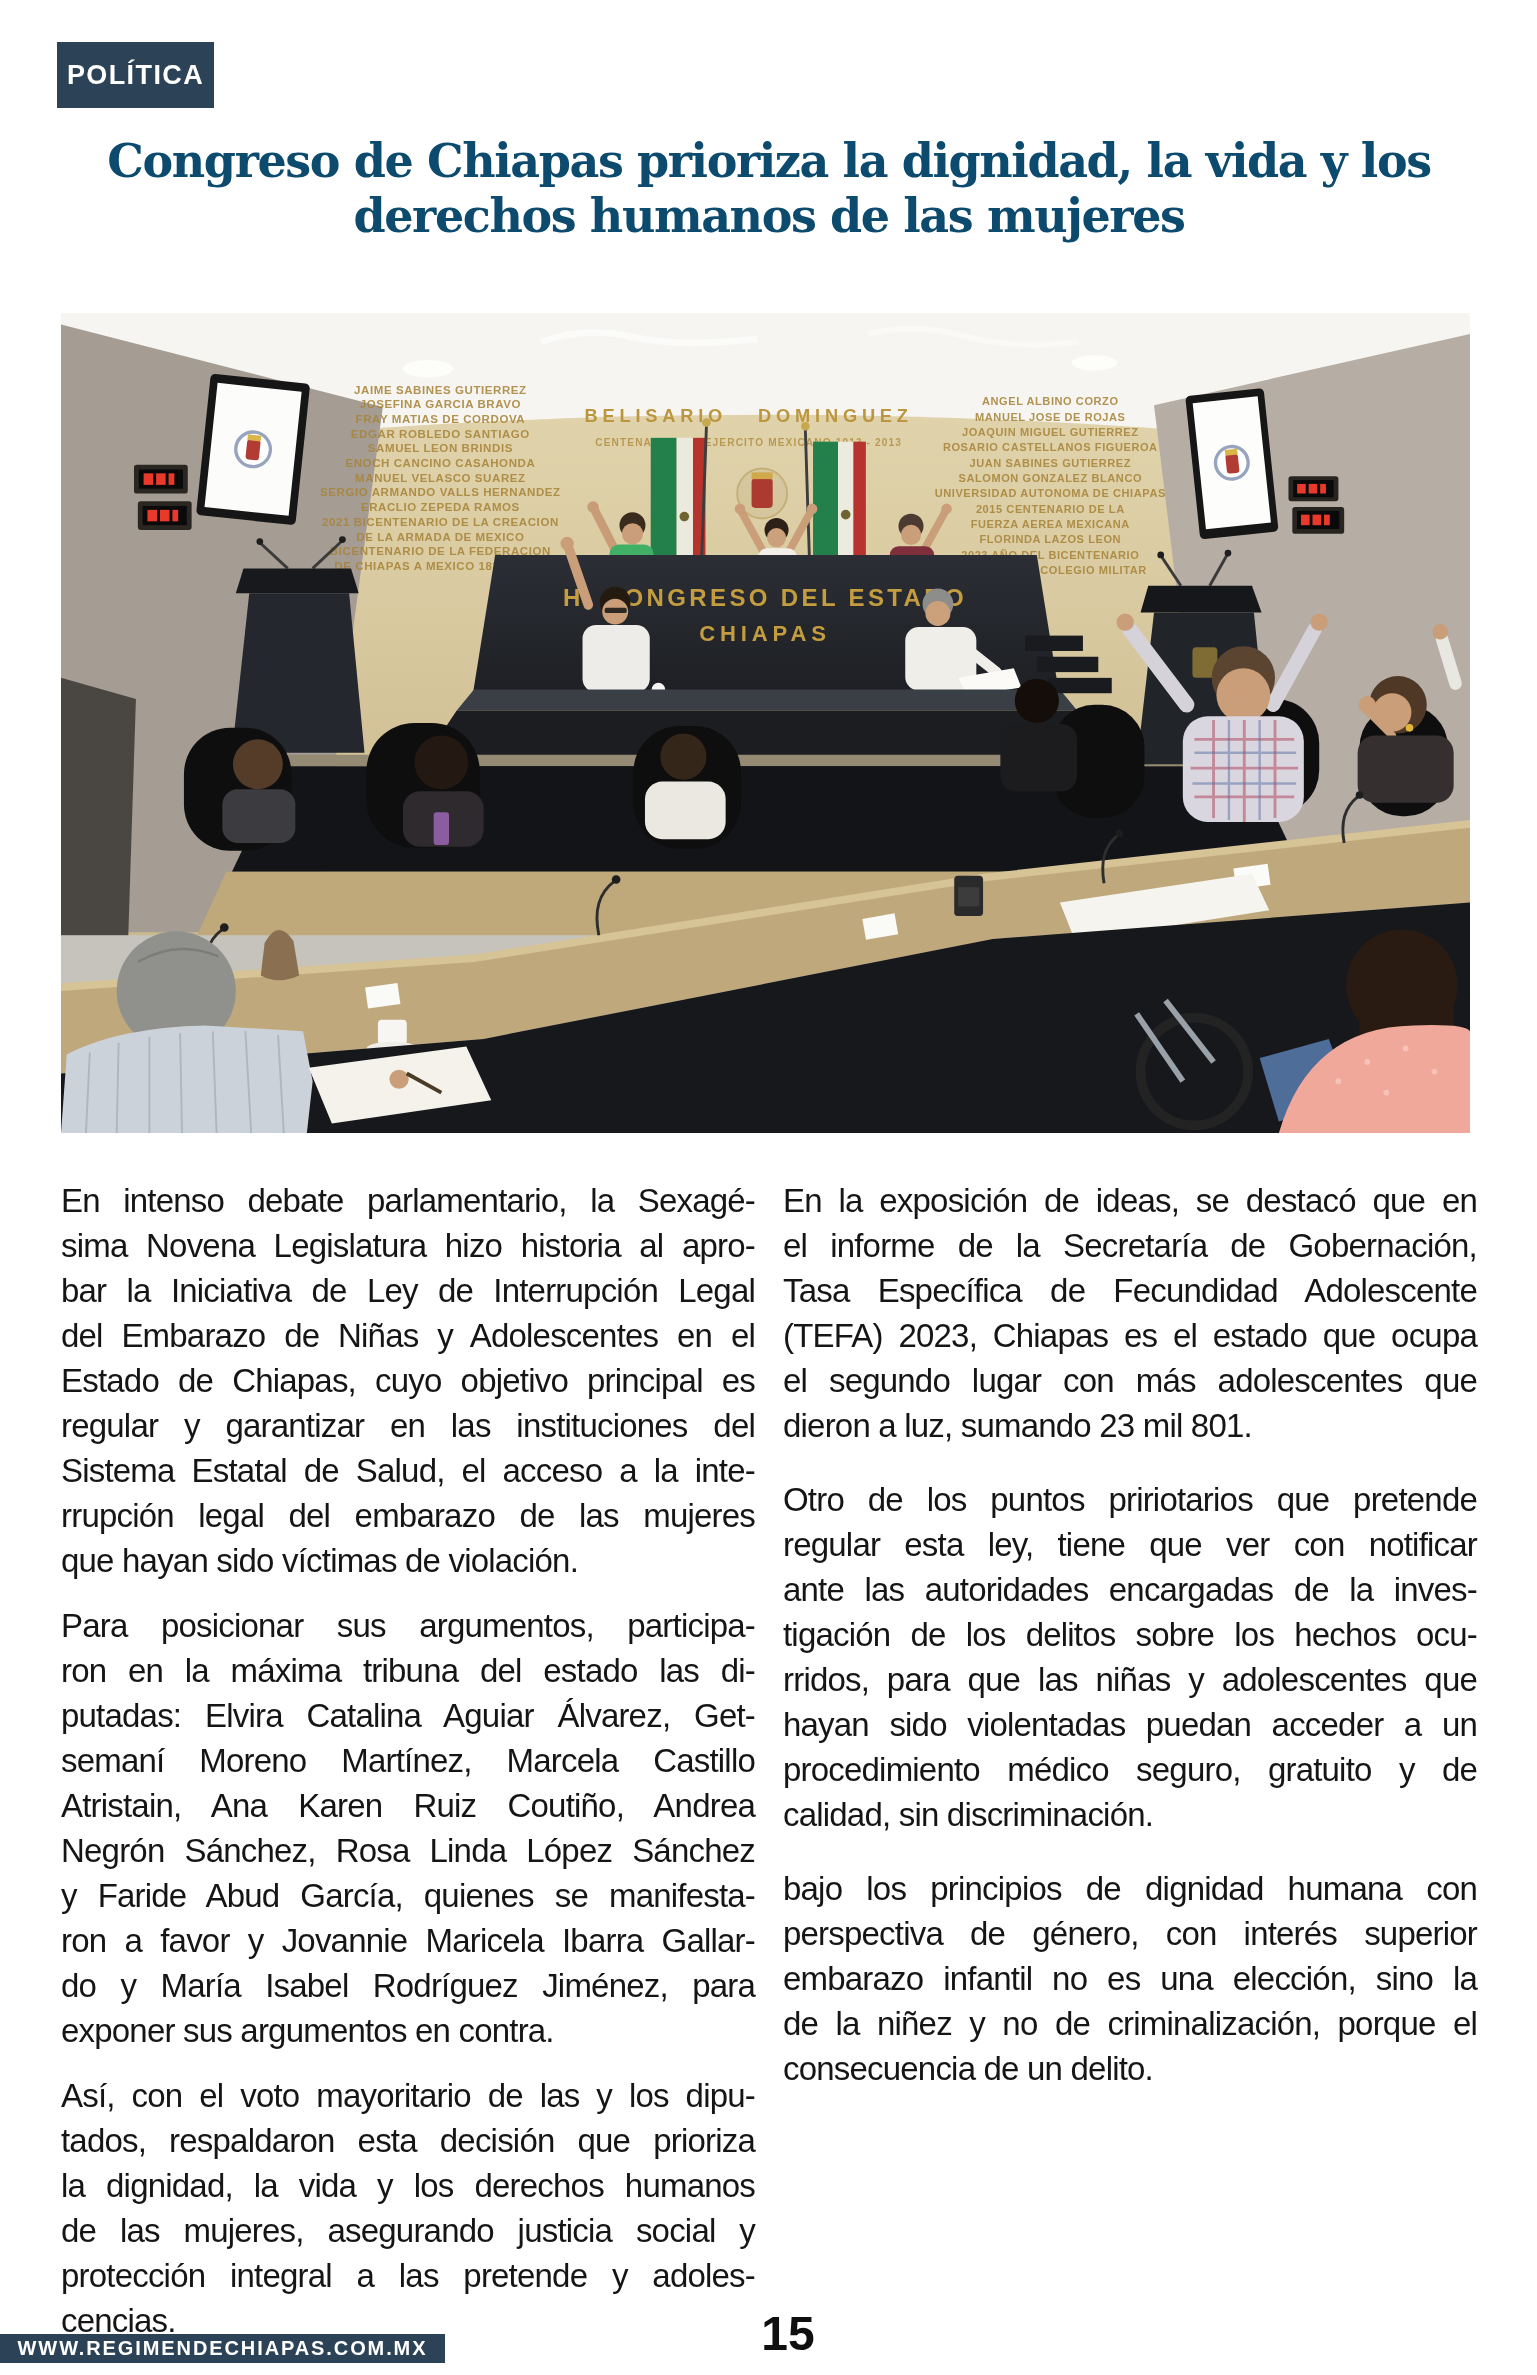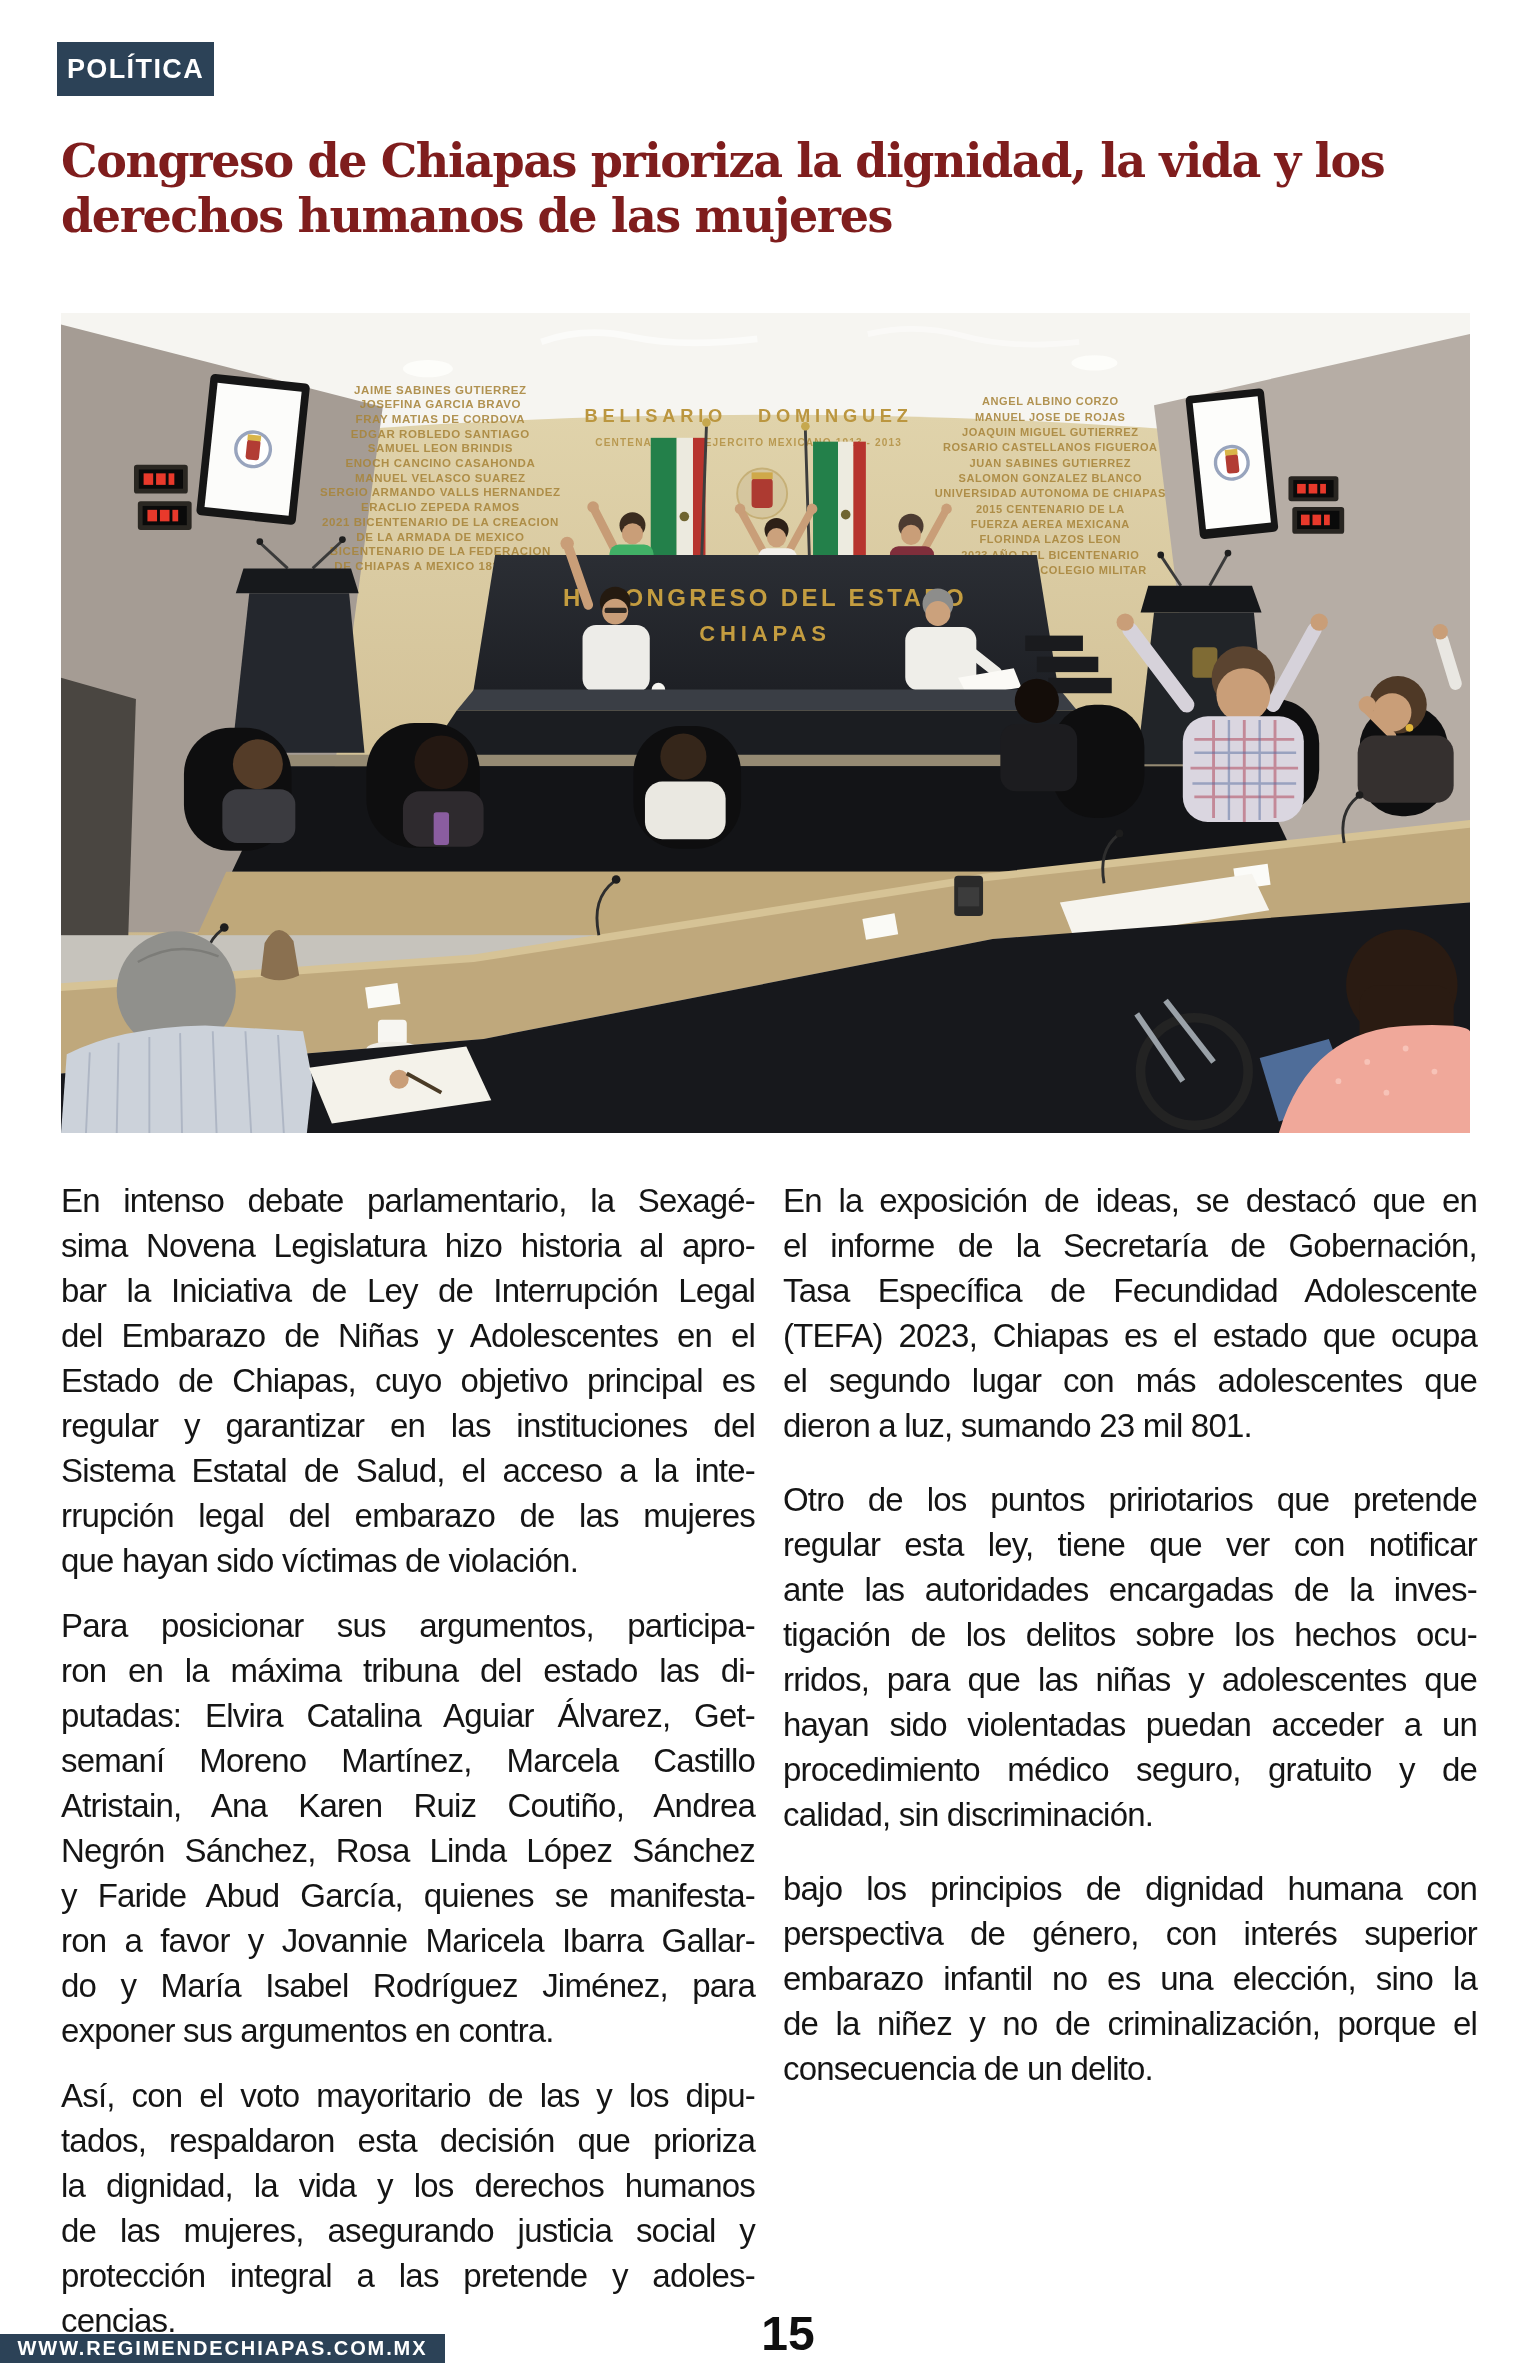--- a/index.html
+++ b/index.html
@@ -4,30 +4,31 @@
 <style>
   html,body{margin:0;padding:0;}
   body{
     position:relative;
     width:1537px;height:2376px;
     background:#ffffff;
     font-family:"Liberation Sans",sans-serif;
     overflow:hidden;
   }
   .badge{
-    position:absolute;left:57px;top:42px;width:157px;height:54px;
+    position:absolute;left:57px;top:42px;width:157px;height:66px;
     background:#2c4257;color:#ffffff;
     display:flex;align-items:center;justify-content:center;
     font-weight:bold;font-size:27px;letter-spacing:1.4px;
   }
   .title{
     position:absolute;left:61px;top:134px;width:1416px;
+    text-align:center;
     font-family:"DejaVu Serif",serif;font-weight:700;
     font-size:46px;line-height:55px;letter-spacing:-1.4px;
-    color:#7f1d1d;
+    color:#0c4a6e;
   }
   .photo{
     position:absolute;left:61px;top:313px;width:1409px;height:820px;
     background:#c9b88f;overflow:hidden;
   }
   .photo svg{display:block;width:100%;height:100%;}
 
   .col{position:absolute;top:1178px;width:694px;color:#151515;}
   .col.left{left:61px;}
   .col.right{left:783px;}

